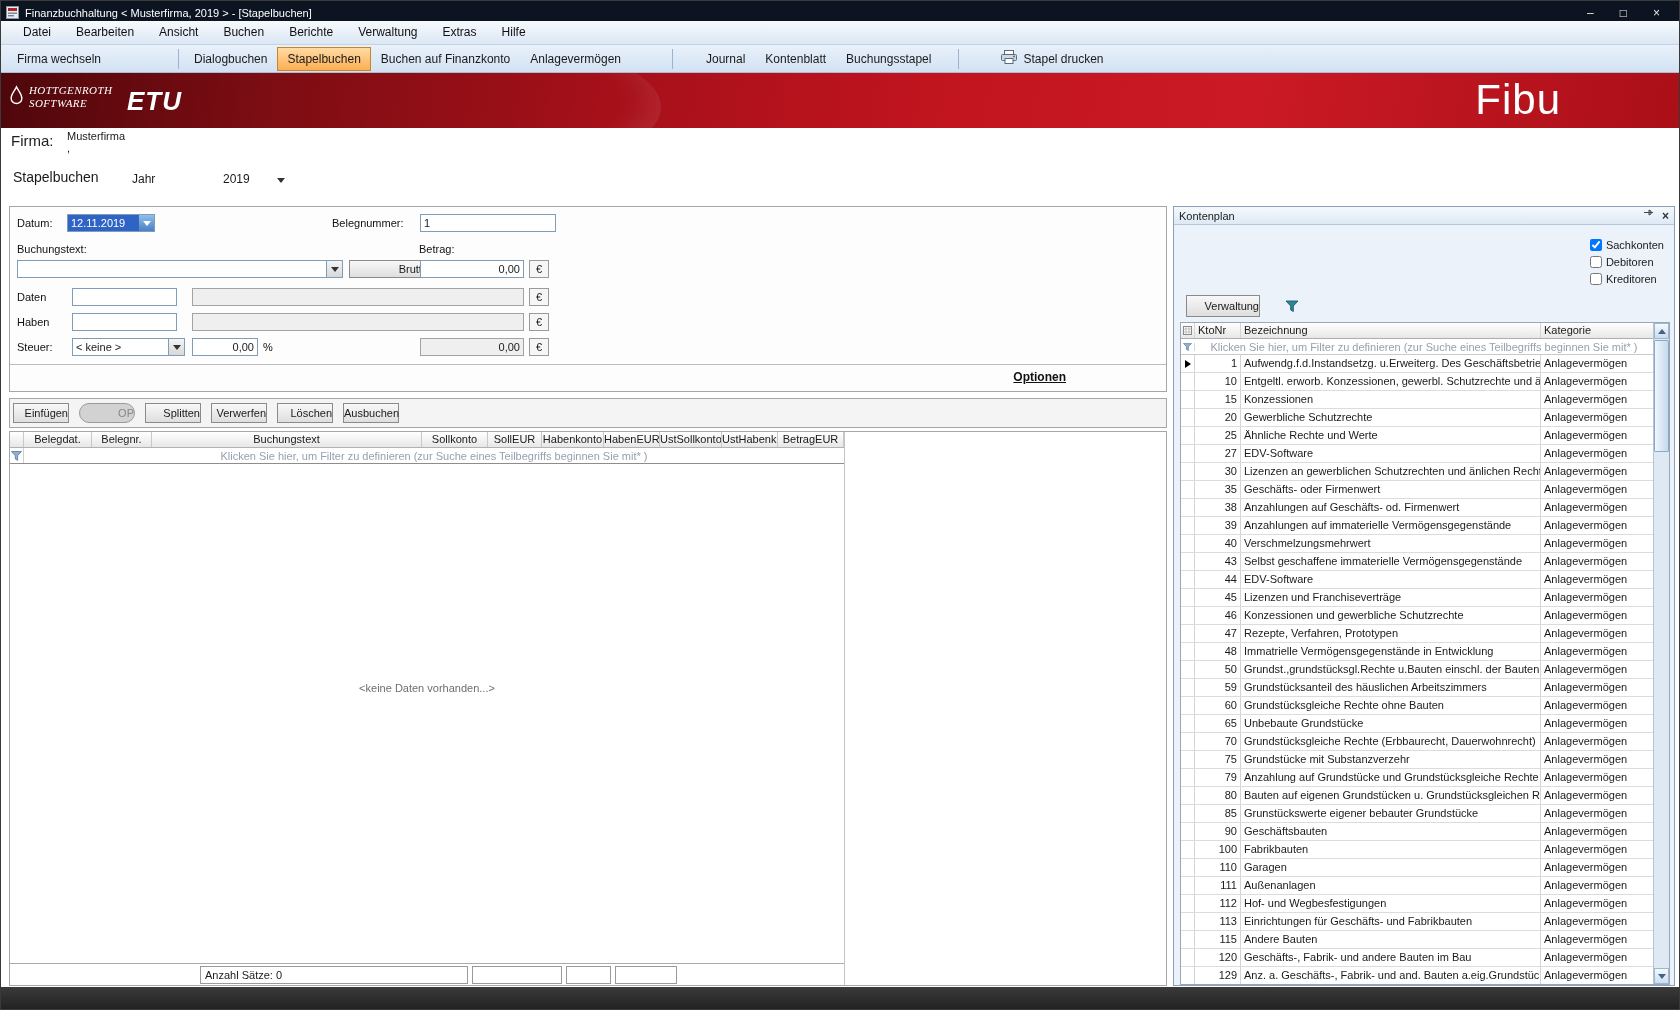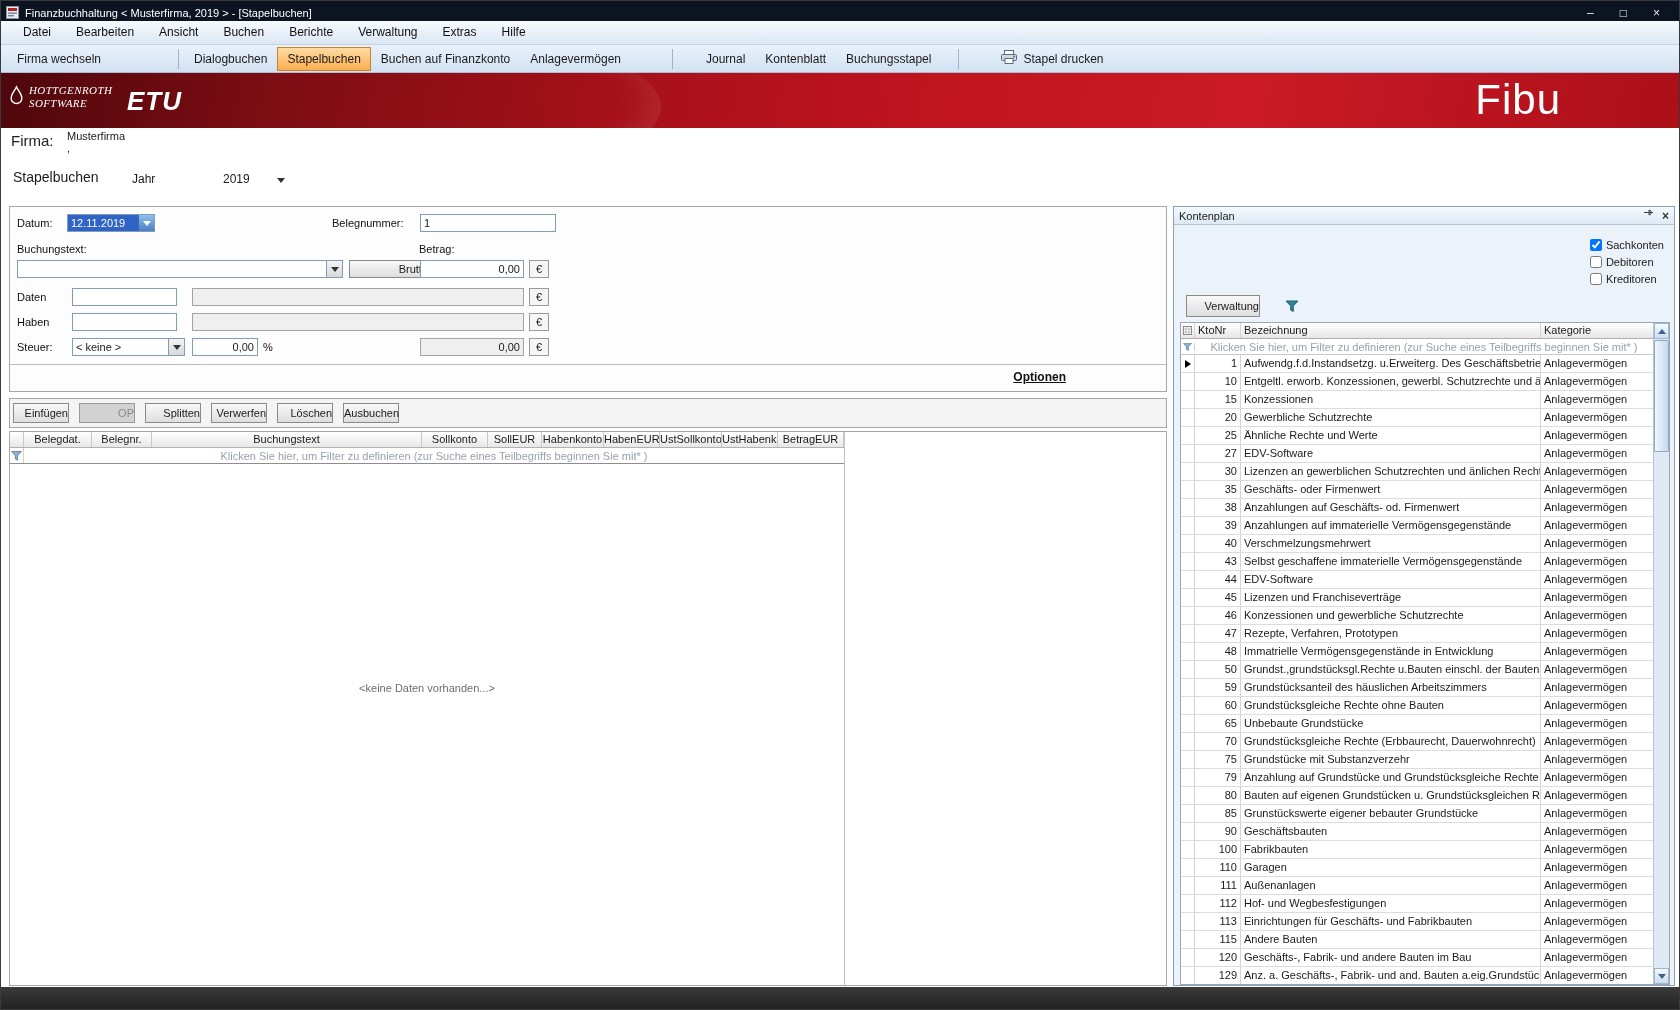--- a/index.html
+++ b/index.html
@@ -74,21 +74,21 @@
              display:flex; align-items:center; justify-content:center; font-size:11px; }
   .btn { border:1px solid #8a8a8a; background:linear-gradient(#f8f8f8,#dedede); text-align:right; font-size:11px; }
   .brutto-btn { position:absolute; left:339px; top:55px; width:80px; height:18px; line-height:16px; }
   .form-sep { position:absolute; left:0; right:0; top:157px; border-top:1px solid #bcbcbc; }
   .optionen { position:absolute; right:100px; top:163px; font-size:12px; font-weight:bold; text-decoration:underline; color:#111; }
 
   
   .actions-panel { position:absolute; left:8px; top:270px; width:1158px; height:30px;
                    border:1px solid #a6a6a6; background:#f4f4f4; display:flex; align-items:center; gap:10px; padding:0 3px; }
   .action-btn { width:56px; height:20px; line-height:18px; }
-  .action-btn.disabled { background:#d2d2d2; color:#878787; border-color:#9a9a9a; }
+  .action-btn.disabled { background:#d2d2d2; color:#878787; border-color:#9a9a9a;border-radius:10px; }
 
   
   .grid-panel { position:absolute; left:8px; top:303px; width:1158px; height:555px;
                 border:1px solid #a6a6a6; background:#fff; }
   .gtable { position:relative; width:835px; height:100%; border-right:1px solid #c4c4c4; }
   .ghead { display:flex; width:834px; height:16px; background:linear-gradient(#ffffff,#e7e7e7);
            border-bottom:1px solid #b2b2b2; }
   .gcell { flex-shrink:0; border-right:1px solid #c8c8c8; height:100%; line-height:15px; text-align:center;
            font-size:11px; overflow:hidden; white-space:nowrap; }
   .gmarker { width:14px; }
@@ -334,20 +334,26 @@
           </div>
         <div class="gfilter">
           <span class="fcell">
             <svg width="11" height="10" viewBox="0 0 11 10">
                 <path d="M0.5 0.5 h10 l-3.9 4.2 v4.6 l-2.3 -1.3 v-3.3 z" fill="#8fb0cf" stroke="#55779a" stroke-width="0.8"></path>
               </svg>
           </span>
           <span class="filter-hint">Klicken Sie hier, um Filter zu definieren (zur Suche eines Teilbegriffs beginnen Sie mit* )</span>
         </div>
         <div class="empty-text">&lt;keine Daten vorhanden...&gt;</div>
+        <div class="gfooter">
+          <div class="gf-box gf-label">Anzahl Sätze: 0</div>
+          <div class="gf-box gf-b2"></div>
+          <div class="gf-box gf-b3"></div>
+          <div class="gf-box gf-b4"></div>
+        </div>
       </div>
     </div>
 
     <div class="kpanel">
       <div class="kheader">
         <span class="ktitle">Kontenplan</span>
         <span class="kicons">
           <span>
             <svg width="11" height="11" viewBox="0 0 11 11">
                 <path d="M1 3.5 h5 M6 1 v5 l2 -1 v-3 z M6 3.5 h4" stroke="#444" stroke-width="1" fill="#cfcfcf"></path>

